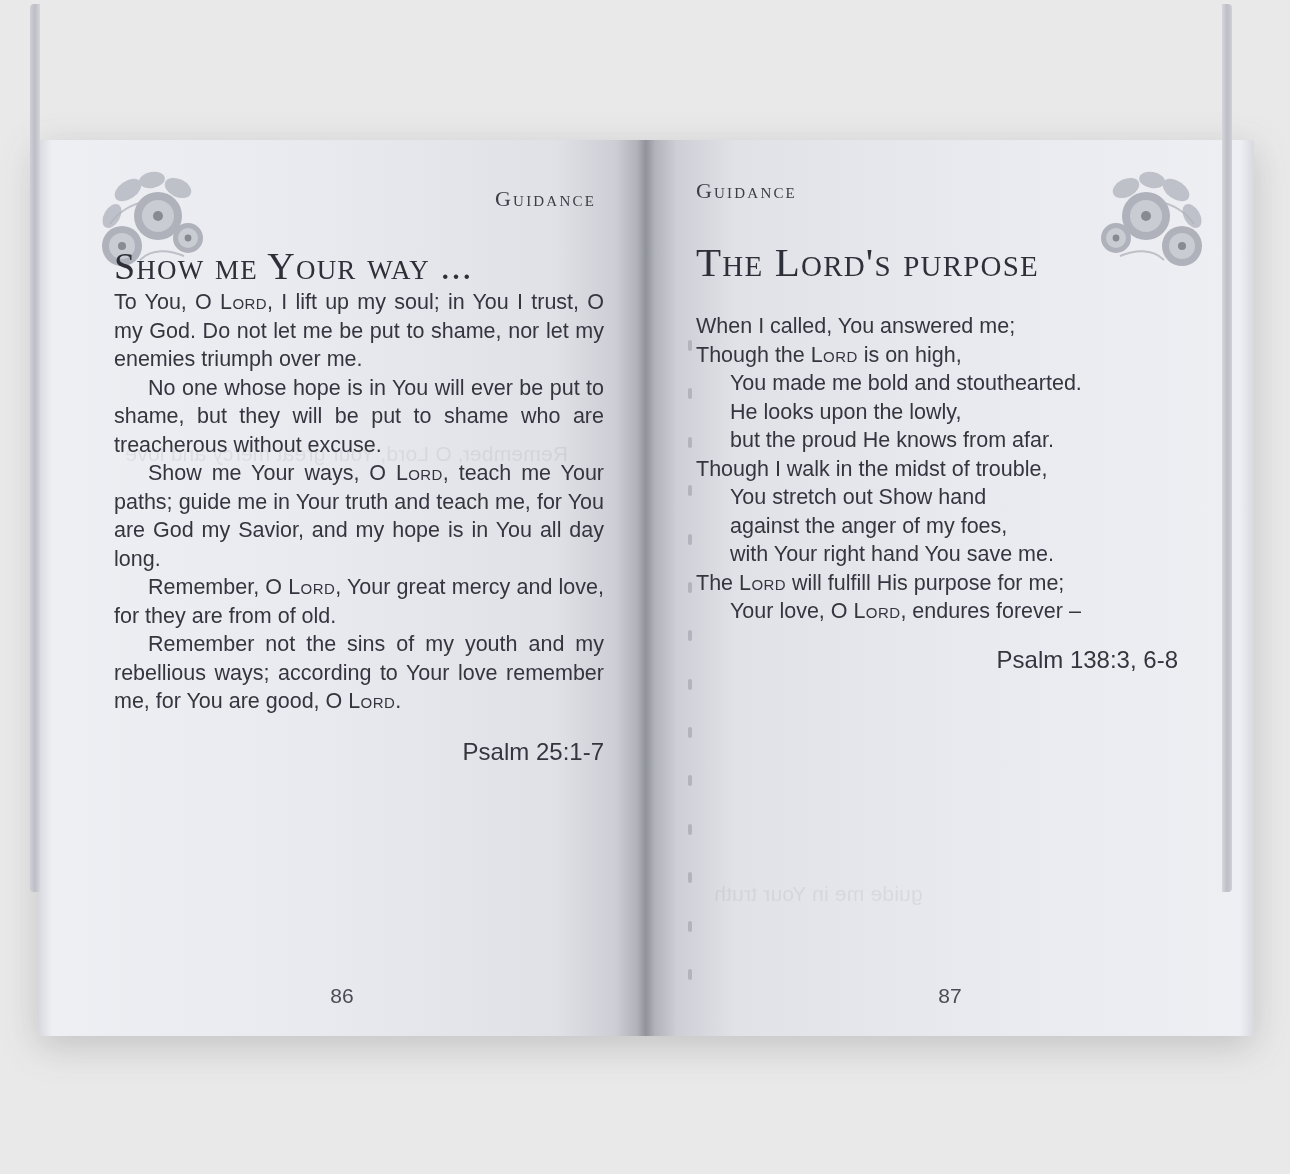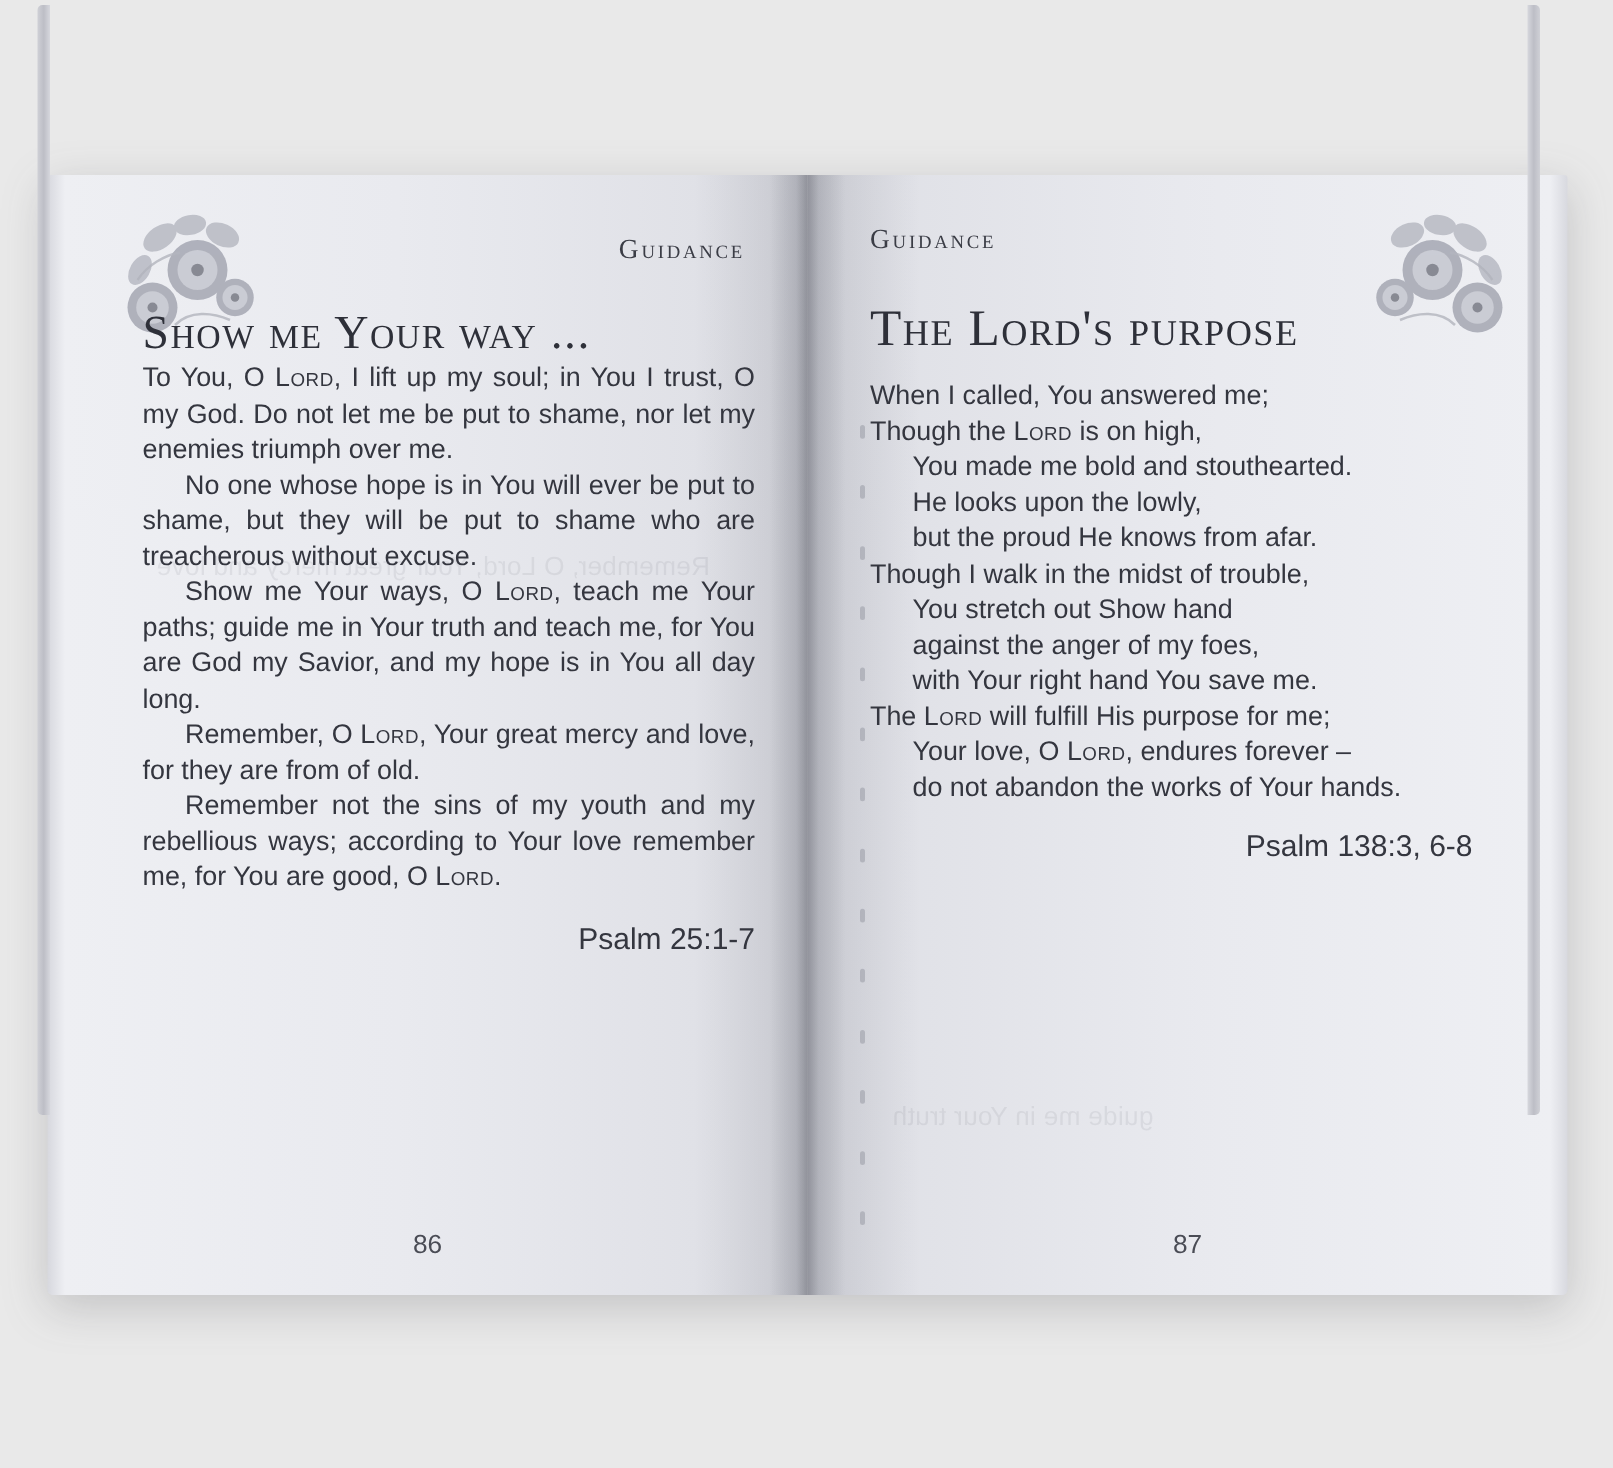--- a/index.html
+++ b/index.html
@@ -157,21 +157,21 @@
     font-size: 21.5px;
     line-height: 28.5px;
     color: #34363f;
     text-align: justify;
     hyphens: none;
   }
   .prose p { margin: 0; }
   .prose p + p { text-indent: 34px; }
 
   .verse {
-    margin-top: 16px;
+    margin-top: 26px;
     font-size: 21.5px;
     line-height: 28.5px;
     color: #34363f;
   }
   .verse .line { white-space: pre-wrap; }
   .verse .indent1 { padding-left: 34px; }
 
   .sc {
     font-variant: small-caps;
     letter-spacing: 0.4px;
@@ -324,21 +324,20 @@
           <div class="line">Though the <span class="sc">Lord</span> is on high,</div>
           <div class="line indent1">You made me bold and stouthearted.</div>
           <div class="line indent1">He looks upon the lowly,</div>
           <div class="line indent1">but the proud He knows from afar.</div>
           <div class="line">Though I walk in the midst of trouble,</div>
           <div class="line indent1">You stretch out Show hand</div>
           <div class="line indent1">against the anger of my foes,</div>
           <div class="line indent1">with Your right hand You save me.</div>
           <div class="line">The <span class="sc">Lord</span> will fulfill His purpose for me;</div>
           <div class="line indent1">Your love, O <span class="sc">Lord</span>, endures forever –</div>
-          <div class="line indent1">do not abandon the works of Your hands.</div>
         </div>
 
         <div class="ref">Psalm 138:3, 6-8</div>
       </div>
 
       <div class="folio">87</div>
     </div>
 
     <div class="gutter"></div>
     <div class="stitching">

